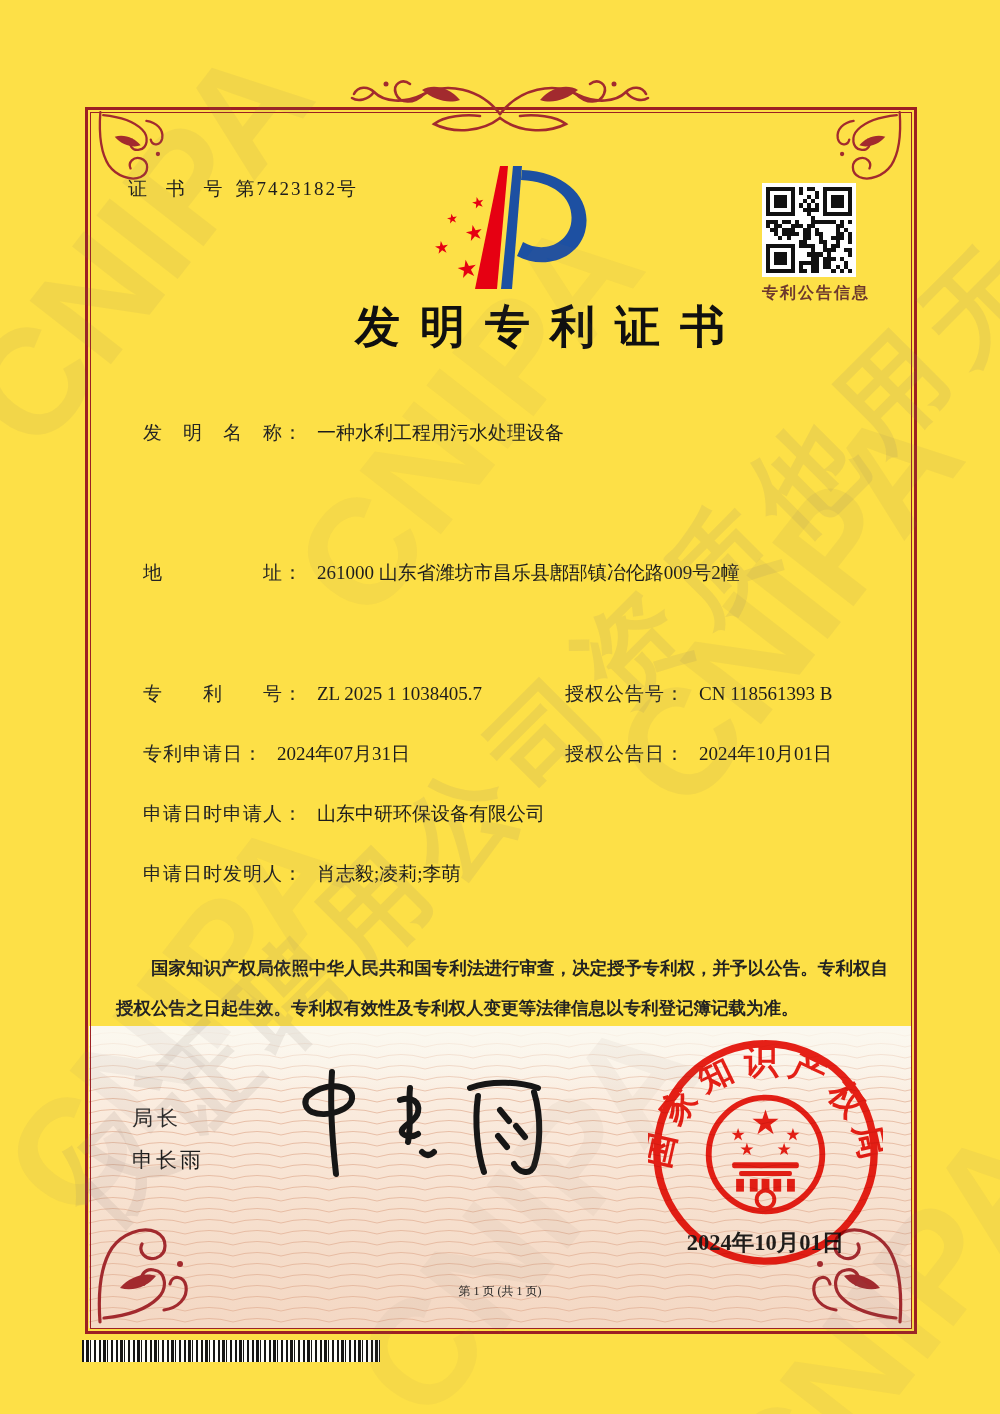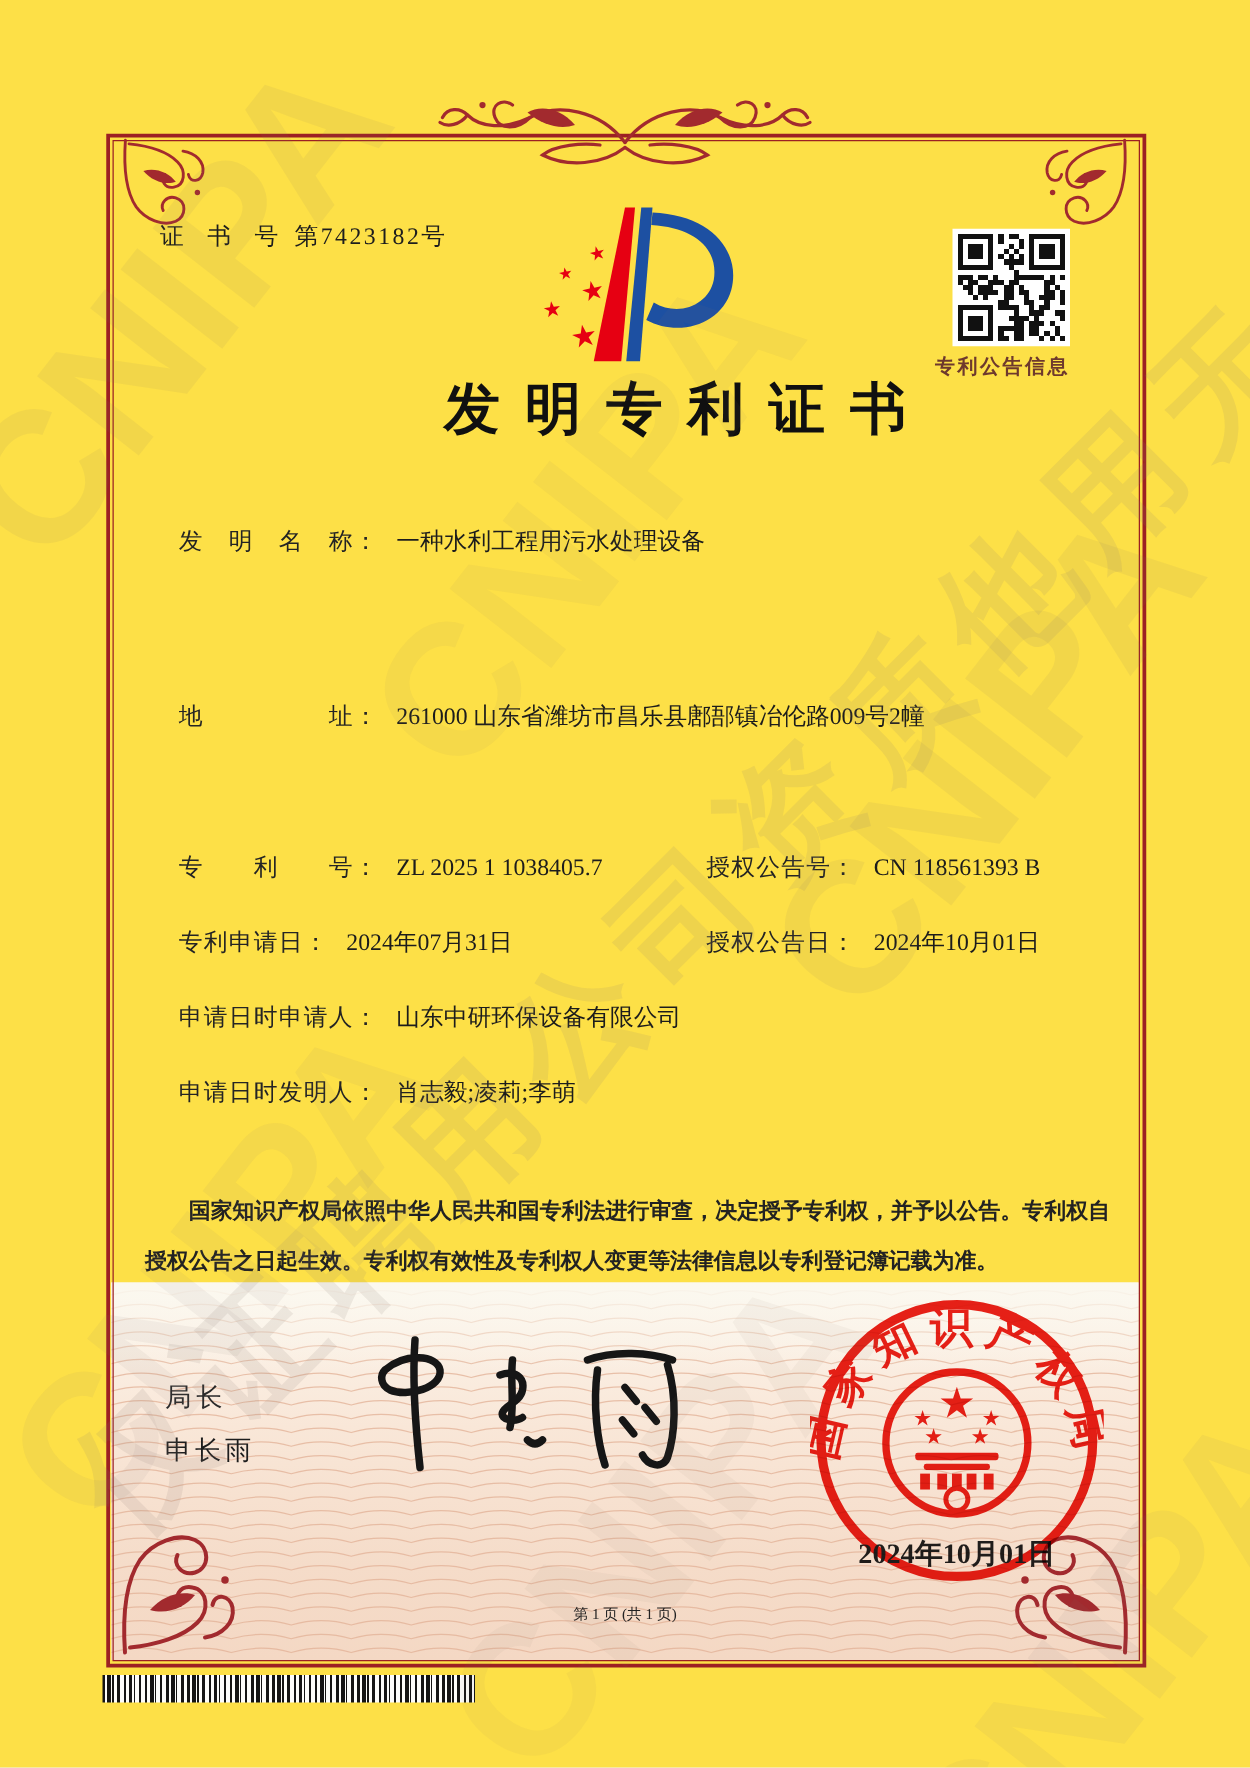--- a/index.html
+++ b/index.html
@@ -10,21 +10,21 @@
     font-family:"Liberation Serif","DejaVu Serif",serif;color:#1d1d1d;
   }
   .abs{position:absolute;}
   
   .frame{left:85px;top:107px;width:826px;height:1221px;border:3.5px solid #9c2023;}
   .frame-inner{position:absolute;left:2px;top:2px;right:2px;bottom:2px;border:1.5px solid #9c2023;}
   
   .certno{left:128px;top:176px;font-size:19px;letter-spacing:2px;}
   .certno .pre{letter-spacing:7px;margin-right:6px;}
   .qrbox{left:762px;top:183px;width:94px;height:94px;background:#fff;}
-  .qrlabel{left:748px;top:283px;width:122px;text-align:left;font-size:16px;color:#6e392d;letter-spacing:2px;font-weight:bold;}
+  .qrlabel{left:748px;top:283px;width:122px;text-align:right;font-size:16px;color:#6e392d;letter-spacing:2px;font-weight:bold;}
   .title{left:0;top:297px;width:1000px;text-align:center;font-size:45px;font-weight:bold;letter-spacing:20px;text-indent:20px;color:#101010;padding-left:40px;}
   
   .row{left:143px;width:740px;font-size:19px;white-space:nowrap;}
   .flabel{letter-spacing:1px;margin-right:14px;color:#242424;}
   .fvalue{color:#1c1c1c;}
   .rcol{position:absolute;left:422px;top:0;white-space:nowrap;}
   
   .statement{left:116px;top:948px;width:772px;font-size:17.5px;line-height:40px;
     text-indent:2em;font-weight:600;color:#222;text-align:justify;}
   

